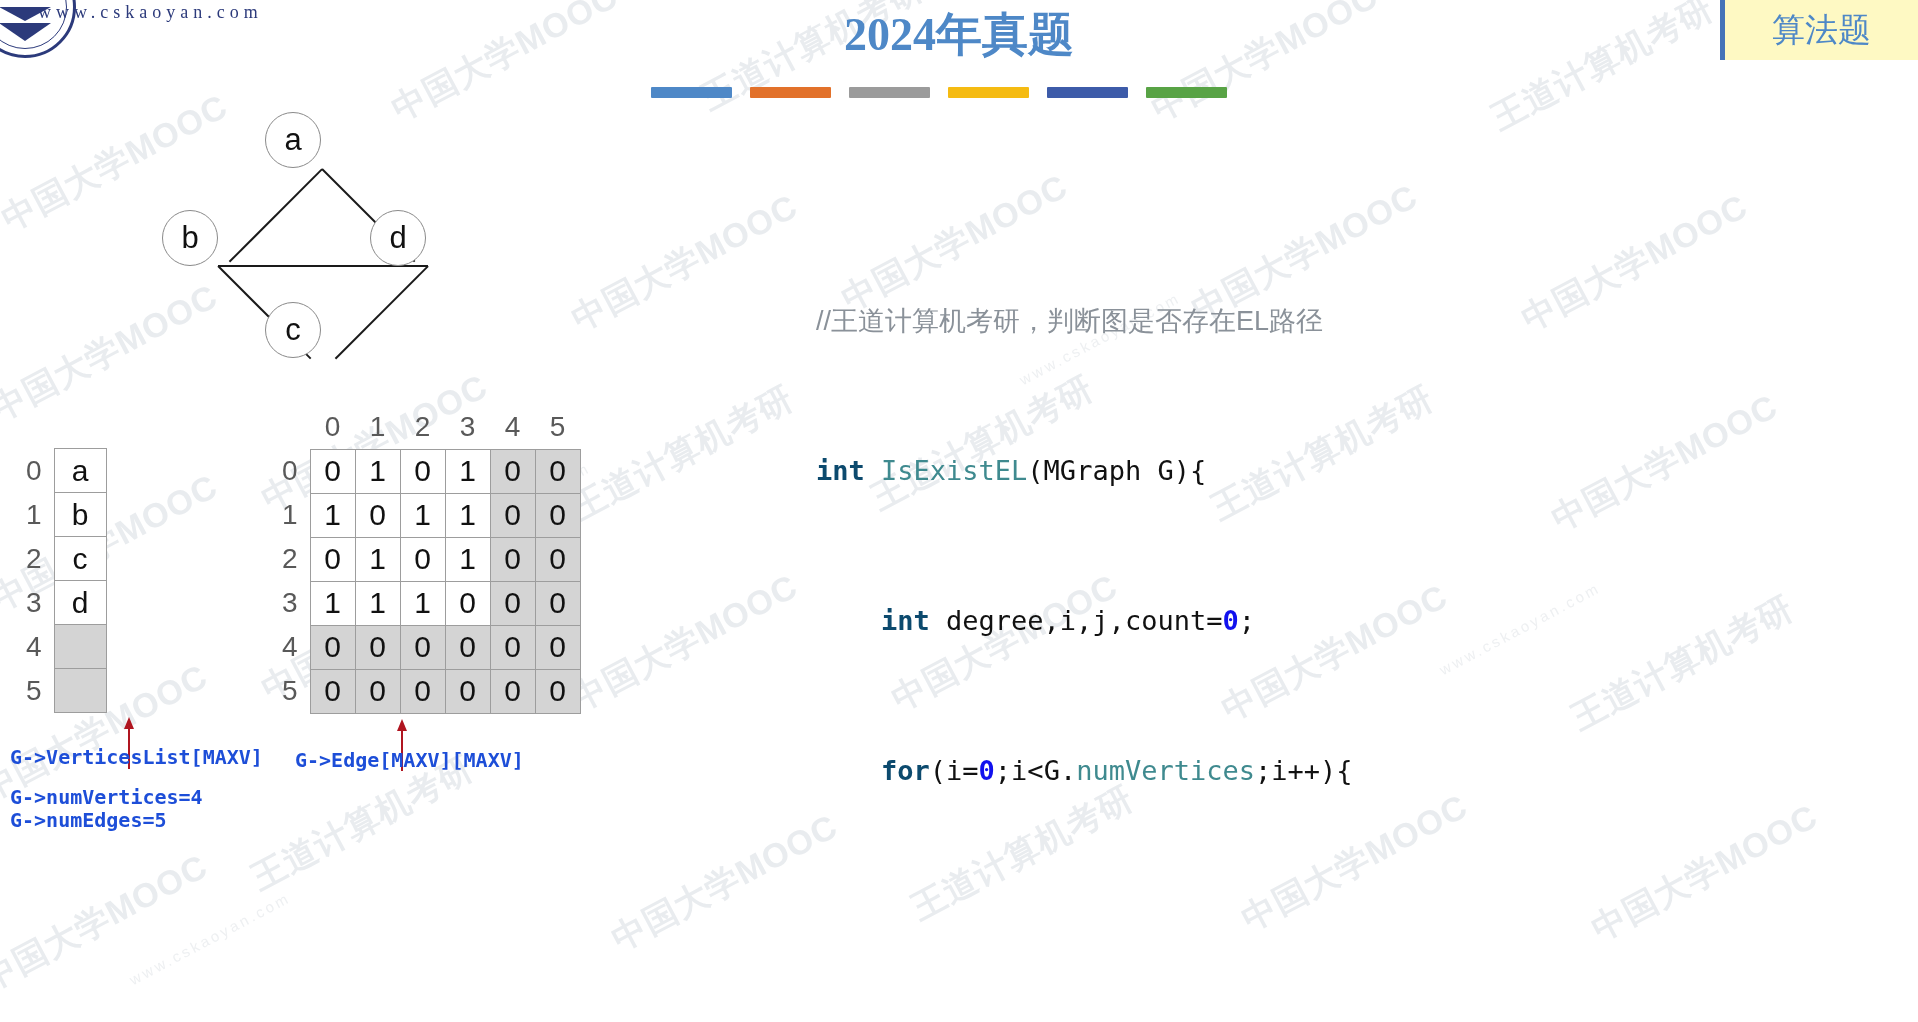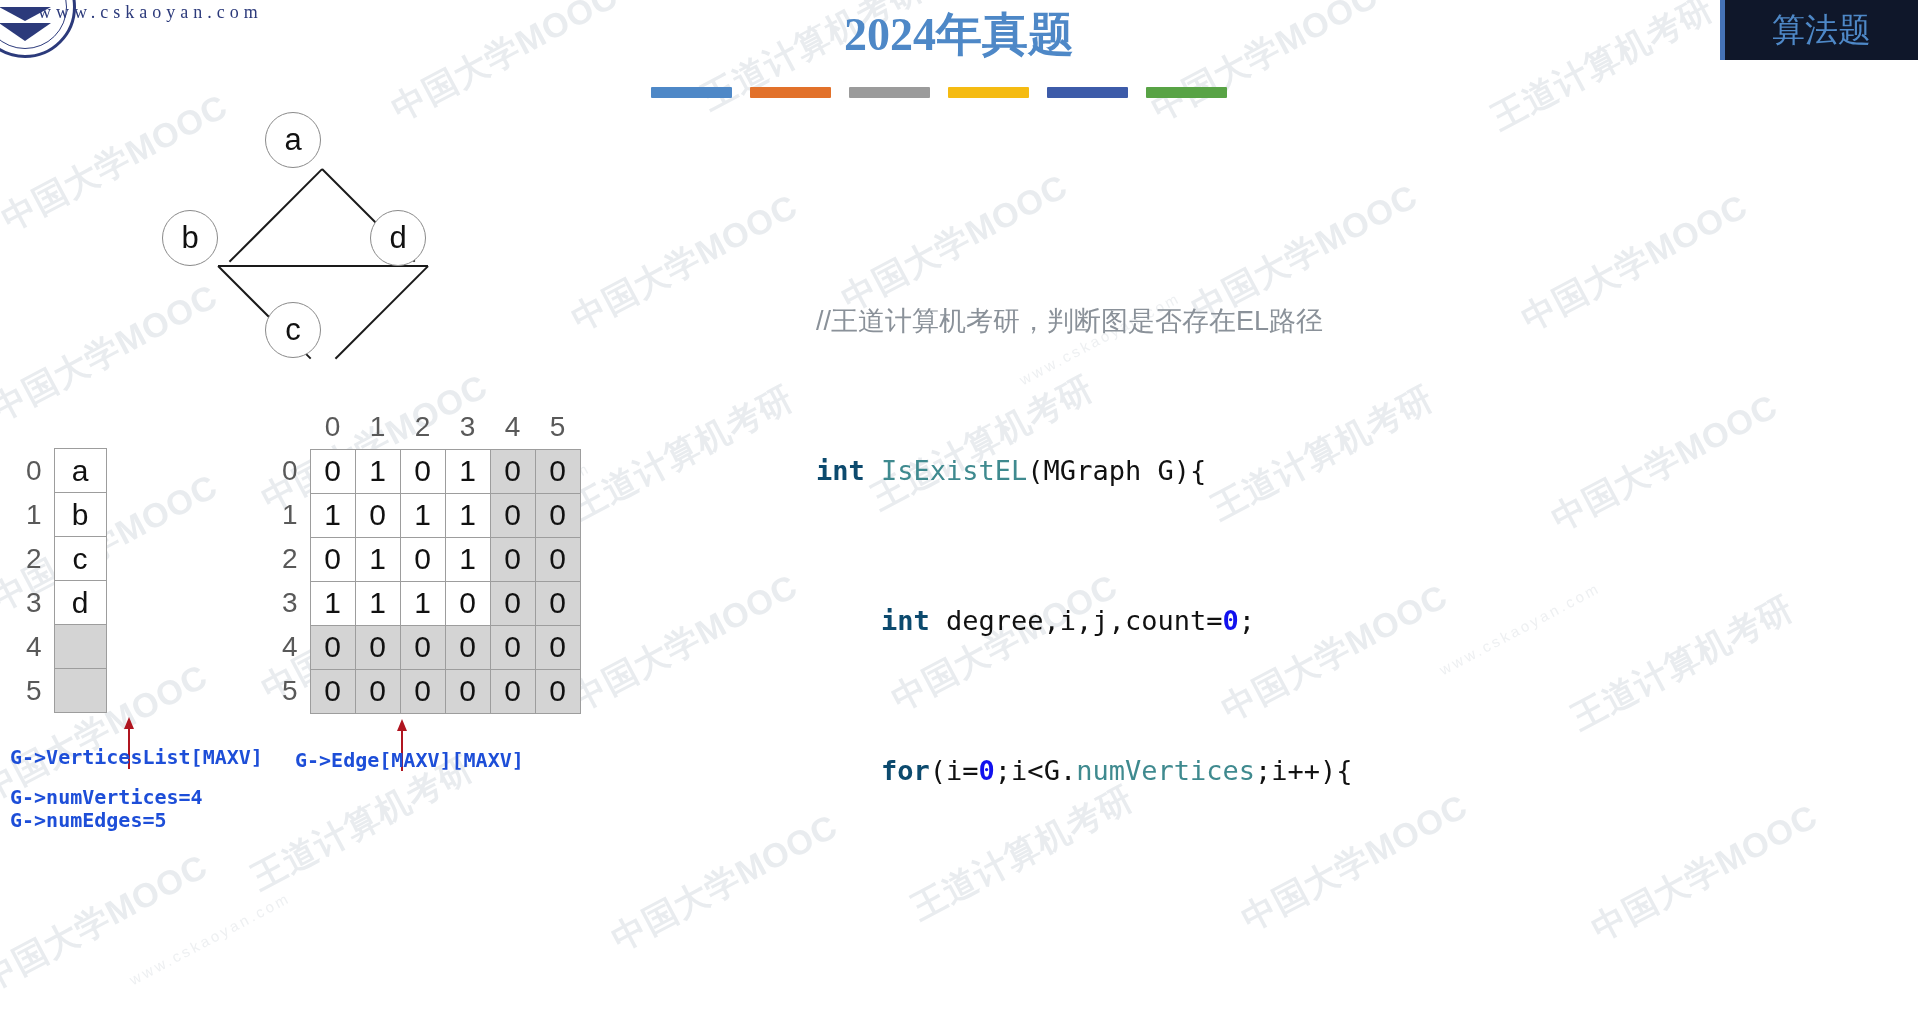--- a/index.html
+++ b/index.html
@@ -48,21 +48,21 @@
     font-family:"Liberation Serif", serif;
     font-size:46px; font-weight:bold; color:#4e88c7;
   }
   .page-title .yr { font-family:"Liberation Serif", serif; }
 
   .bars { position:absolute; left:651px; top:87px; display:flex; gap:18px; z-index:5; }
   .bar { width:81px; height:11px; border-radius:1px; }
 
   .badge {
     position:absolute; right:0px; top:0px; width:198px; height:60px;
-    background:#0f172a; border-left:5px solid #4573b8;
+    background:#fef9c3; border-left:5px solid #4573b8;
     display:flex; align-items:center; justify-content:center; z-index:5;
     font-family:"Liberation Serif", serif; font-size:33px; color:#4e88c7;
     box-sizing:border-box;
   }
 
   
   .graph { position:absolute; left:150px; top:95px; width:400px; height:300px; z-index:3; }
   .gnode {
     position:absolute; width:56px; height:56px; border-radius:50%;
     border:1.6px solid #8a8a8a; background:#fff;

